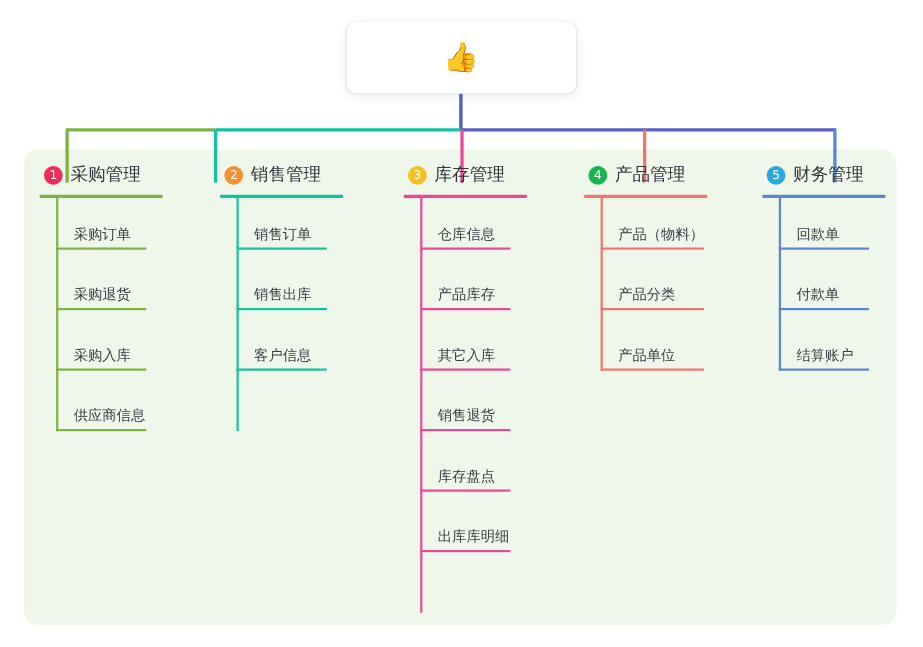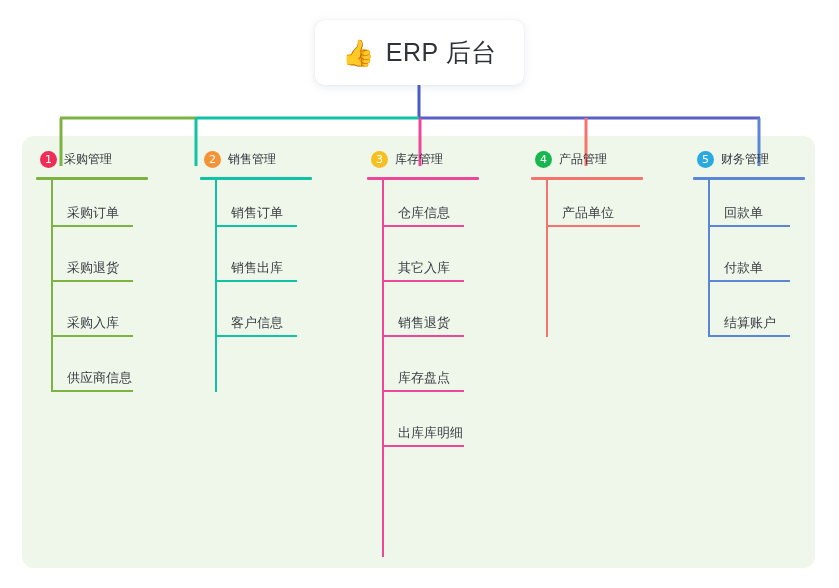--- a/index.html
+++ b/index.html
@@ -53,21 +53,21 @@
     padding-left:4px;
   }
   .badge{
     width:17px;height:17px;border-radius:50%;
     color:#ffffff;font-size:11px;line-height:17px;
     text-align:center;font-weight:normal;
     flex:0 0 auto;
     font-family:"DejaVu Sans",sans-serif;
   }
   .branch-title{
-    font-size:12px;color:#31343b;white-space:nowrap;
+    font-size:16px;color:#31343b;white-space:nowrap;
   }
   .head-rule{height:3px;border-radius:1px;margin-top:5px;}
 
   
   .leaves{position:relative;margin-top:0;}
   .spine{
     position:absolute;left:15px;top:0;width:2px;
   }
   .leaf{
     position:relative;
@@ -96,21 +96,20 @@
       <line x1="419" y1="118" x2="760" y2="118" stroke="#5b5fc7" stroke-width="3"></line>
       <line x1="61" y1="118" x2="61" y2="166" stroke="#7cb342" stroke-width="3"></line>
       <line x1="196" y1="118" x2="196" y2="166" stroke="#12c2a4" stroke-width="3"></line>
       <line x1="420" y1="118" x2="420" y2="166" stroke="#ec4899" stroke-width="3"></line>
       <line x1="586" y1="118" x2="586" y2="166" stroke="#f4736e" stroke-width="3"></line>
       <line x1="759" y1="118" x2="759" y2="166" stroke="#5b86d8" stroke-width="3"></line>
     </svg>
 
   <div class="root-card">
     <span class="root-emoji">👍</span>
-    <span class="root-title">ERP 后台</span>
   </div>
 
   <div id="branches-host">
       <div class="branch" style="left: 36px; width: 160px;">
         <div class="branch-head">
           <span class="badge" style="background: rgb(239, 45, 86);">1</span>
           <span class="branch-title">采购管理</span>
         </div>
         <div class="head-rule" style="background: rgb(124, 179, 66); width: 112px;"></div>
         <div class="leaves" style="height: 220px;">
@@ -161,20 +160,24 @@
           <span class="branch-title">库存管理</span>
         </div>
         <div class="head-rule" style="background: rgb(236, 72, 153); width: 112px;"></div>
         <div class="leaves" style="height: 385px;">
           <div class="spine" style="background: rgb(236, 72, 153); height: 377px;"></div>
           <div class="leaf">
             <span class="leaf-label">仓库信息</span>
             <div class="leaf-rule" style="background: rgb(236, 72, 153); width: 82px;"></div>
           </div>
           <div class="leaf">
+            <span class="leaf-label">产品库存</span>
+            <div class="leaf-rule" style="background: rgb(236, 72, 153); width: 82px;"></div>
+          </div>
+          <div class="leaf">
             <span class="leaf-label">其它入库</span>
             <div class="leaf-rule" style="background: rgb(236, 72, 153); width: 82px;"></div>
           </div>
           <div class="leaf">
             <span class="leaf-label">销售退货</span>
             <div class="leaf-rule" style="background: rgb(236, 72, 153); width: 82px;"></div>
           </div>
           <div class="leaf">
             <span class="leaf-label">库存盘点</span>
             <div class="leaf-rule" style="background: rgb(236, 72, 153); width: 82px;"></div>
@@ -187,20 +190,28 @@
       </div>
       <div class="branch" style="left: 531px; width: 160px;">
         <div class="branch-head">
           <span class="badge" style="background: rgb(23, 182, 79);">4</span>
           <span class="branch-title">产品管理</span>
         </div>
         <div class="head-rule" style="background: rgb(244, 115, 110); width: 112px;"></div>
         <div class="leaves" style="height: 165px;">
           <div class="spine" style="background: rgb(244, 115, 110); height: 157px;"></div>
           <div class="leaf">
+            <span class="leaf-label">产品（物料）</span>
+            <div class="leaf-rule" style="background: rgb(244, 115, 110); width: 94px;"></div>
+          </div>
+          <div class="leaf">
+            <span class="leaf-label">产品分类</span>
+            <div class="leaf-rule" style="background: rgb(244, 115, 110); width: 94px;"></div>
+          </div>
+          <div class="leaf">
             <span class="leaf-label">产品单位</span>
             <div class="leaf-rule" style="background: rgb(244, 115, 110); width: 94px;"></div>
           </div>
         </div>
       </div>
       <div class="branch" style="left: 693px; width: 150px;">
         <div class="branch-head">
           <span class="badge" style="background: rgb(41, 169, 224);">5</span>
           <span class="branch-title">财务管理</span>
         </div>

